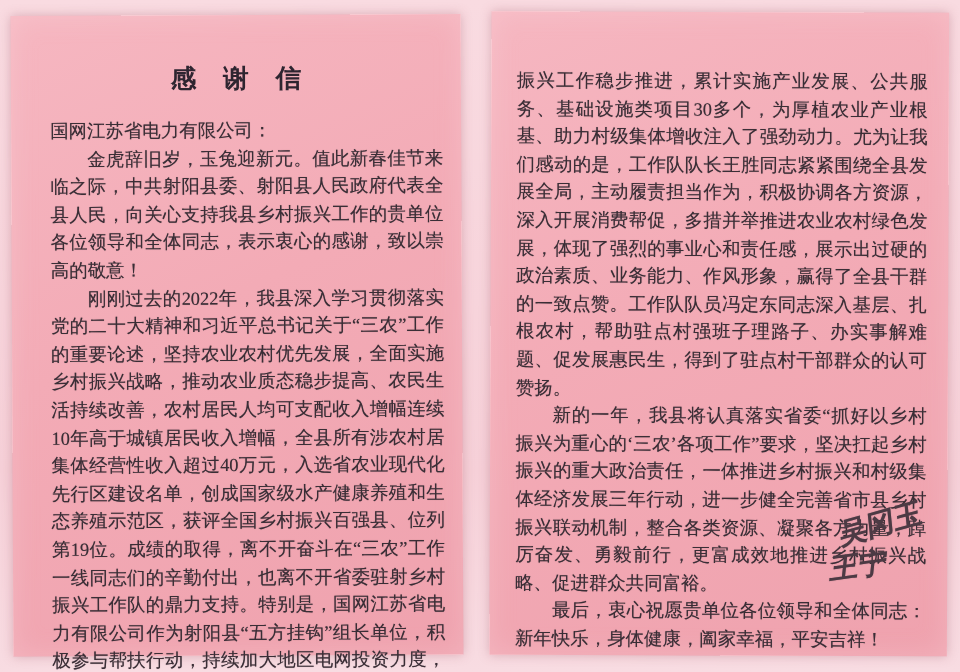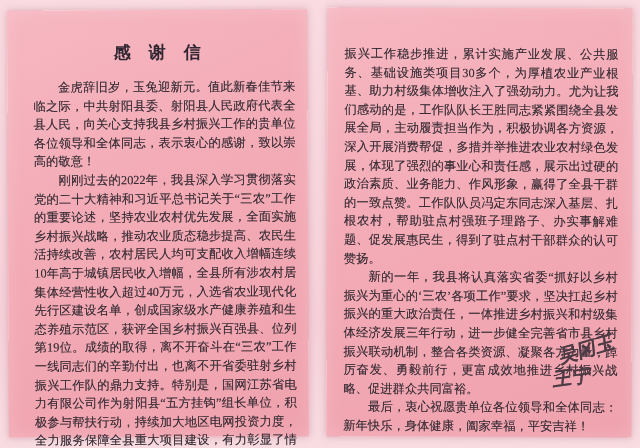--- a/index.html
+++ b/index.html
@@ -42,20 +42,21 @@
   .sig-2{right:40px;top:356px;transform:rotate(-8deg) skewX(-14deg);}
 </style>
 </head>
 <body>
 
 <div class="photo">
 
   <div class="page page-left">
     <div class="letter-title">感谢信</div>
     <div class="body-text">
+      <p class="flush">国网江苏省电力有限公司：</p>
       <p>金虎辞旧岁，玉兔迎新元。值此新春佳节来临之际，中共射阳县委、射阳县人民政府代表全县人民，向关心支持我县乡村振兴工作的贵单位各位领导和全体同志，表示衷心的感谢，致以崇高的敬意！</p>
       <p>刚刚过去的2022年，我县深入学习贯彻落实党的二十大精神和习近平总书记关于“三农”工作的重要论述，坚持农业农村优先发展，全面实施乡村振兴战略，推动农业质态稳步提高、农民生活持续改善，农村居民人均可支配收入增幅连续10年高于城镇居民收入增幅，全县所有涉农村居集体经营性收入超过40万元，入选省农业现代化先行区建设名单，创成国家级水产健康养殖和生态养殖示范区，获评全国乡村振兴百强县、位列第19位。成绩的取得，离不开奋斗在“三农”工作一线同志们的辛勤付出，也离不开省委驻射乡村振兴工作队的鼎力支持。特别是，国网江苏省电力有限公司作为射阳县“五方挂钩”组长单位，积极参与帮扶行动，持续加大地区电网投资力度，全力服务保障全县重大项目建设，有力彰显了情系“三农”的担当和情怀。</p>
 
     </div>
   </div>
 
   <div class="page page-right">
     <div class="body-text">
       <p class="flush">振兴工作稳步推进，累计实施产业发展、公共服务、基础设施类项目30多个，为厚植农业产业根基、助力村级集体增收注入了强劲动力。尤为让我们感动的是，工作队队长王胜同志紧紧围绕全县发展全局，主动履责担当作为，积极协调各方资源，深入开展消费帮促，多措并举推进农业农村绿色发展，体现了强烈的事业心和责任感，展示出过硬的政治素质、业务能力、作风形象，赢得了全县干群的一致点赞。工作队队员冯定东同志深入基层、扎根农村，帮助驻点村强班子理路子、办实事解难题、促发展惠民生，得到了驻点村干部群众的认可赞扬。</p>
       <p>新的一年，我县将认真落实省委“抓好以乡村振兴为重心的‘三农’各项工作”要求，坚决扛起乡村振兴的重大政治责任，一体推进乡村振兴和村级集体经济发展三年行动，进一步健全完善省市县乡村振兴联动机制，整合各类资源、凝聚各方力量，踔厉奋发、勇毅前行，更富成效地推进乡村振兴战略、促进群众共同富裕。</p>

